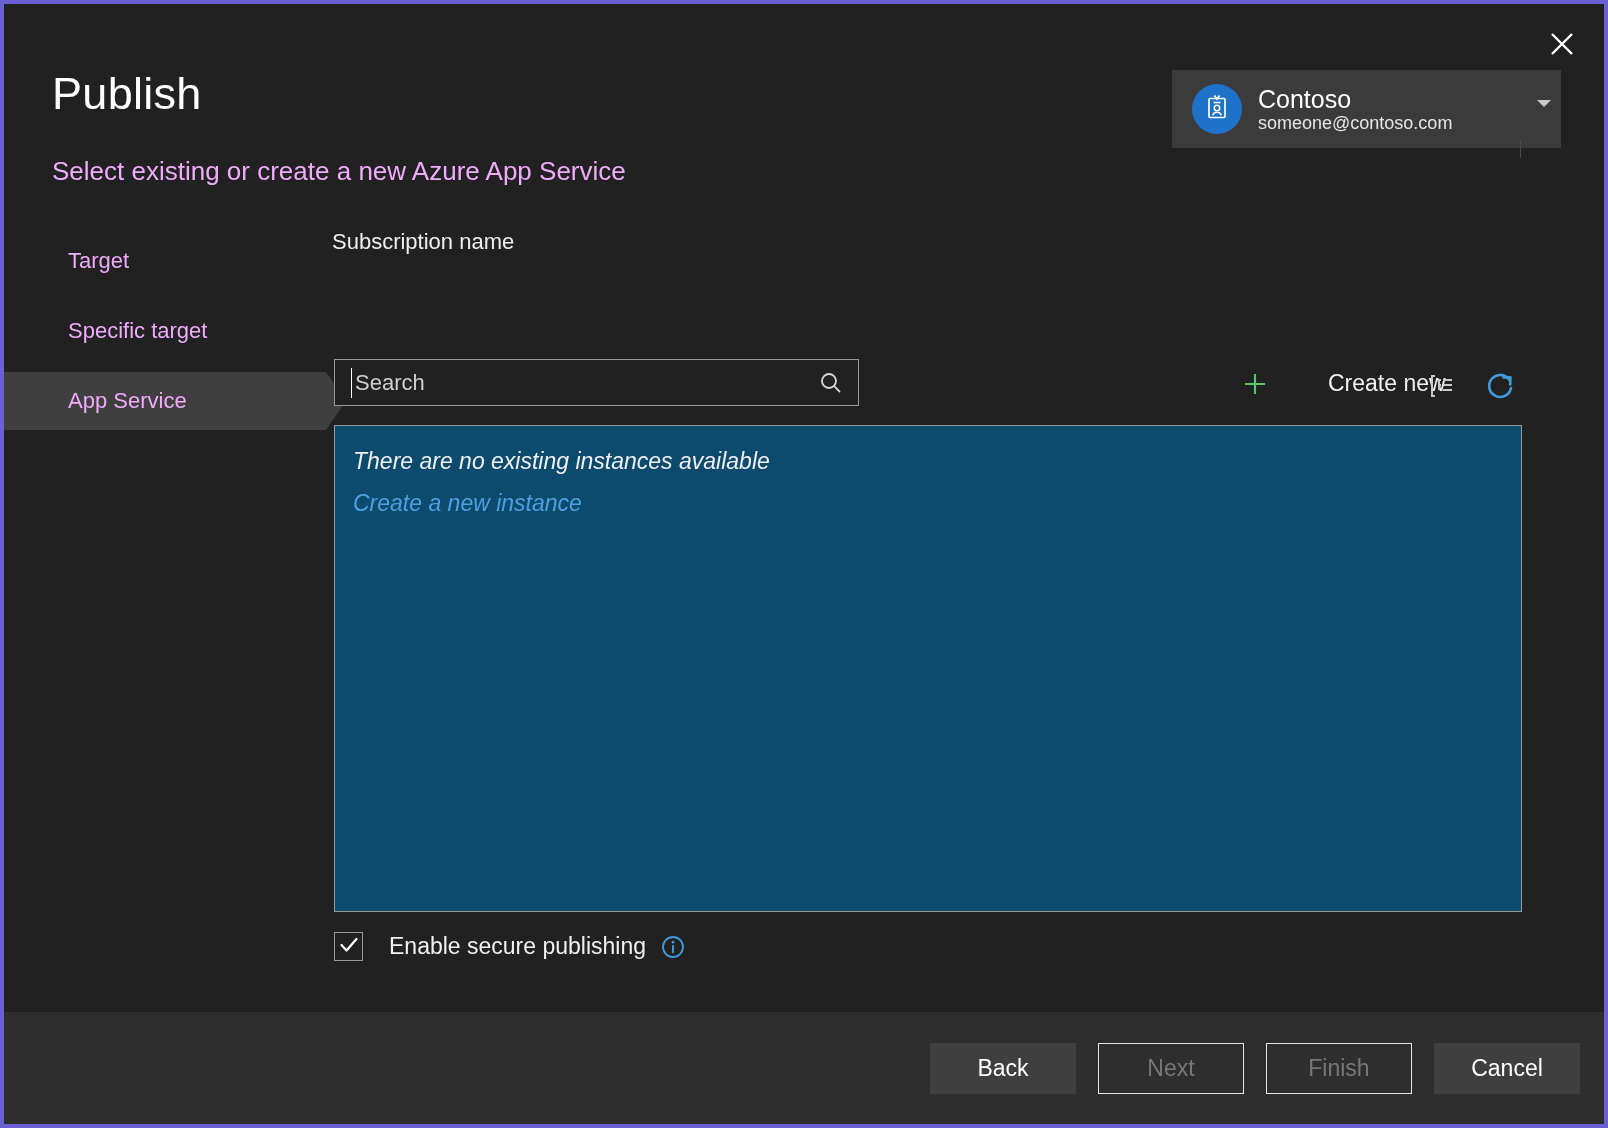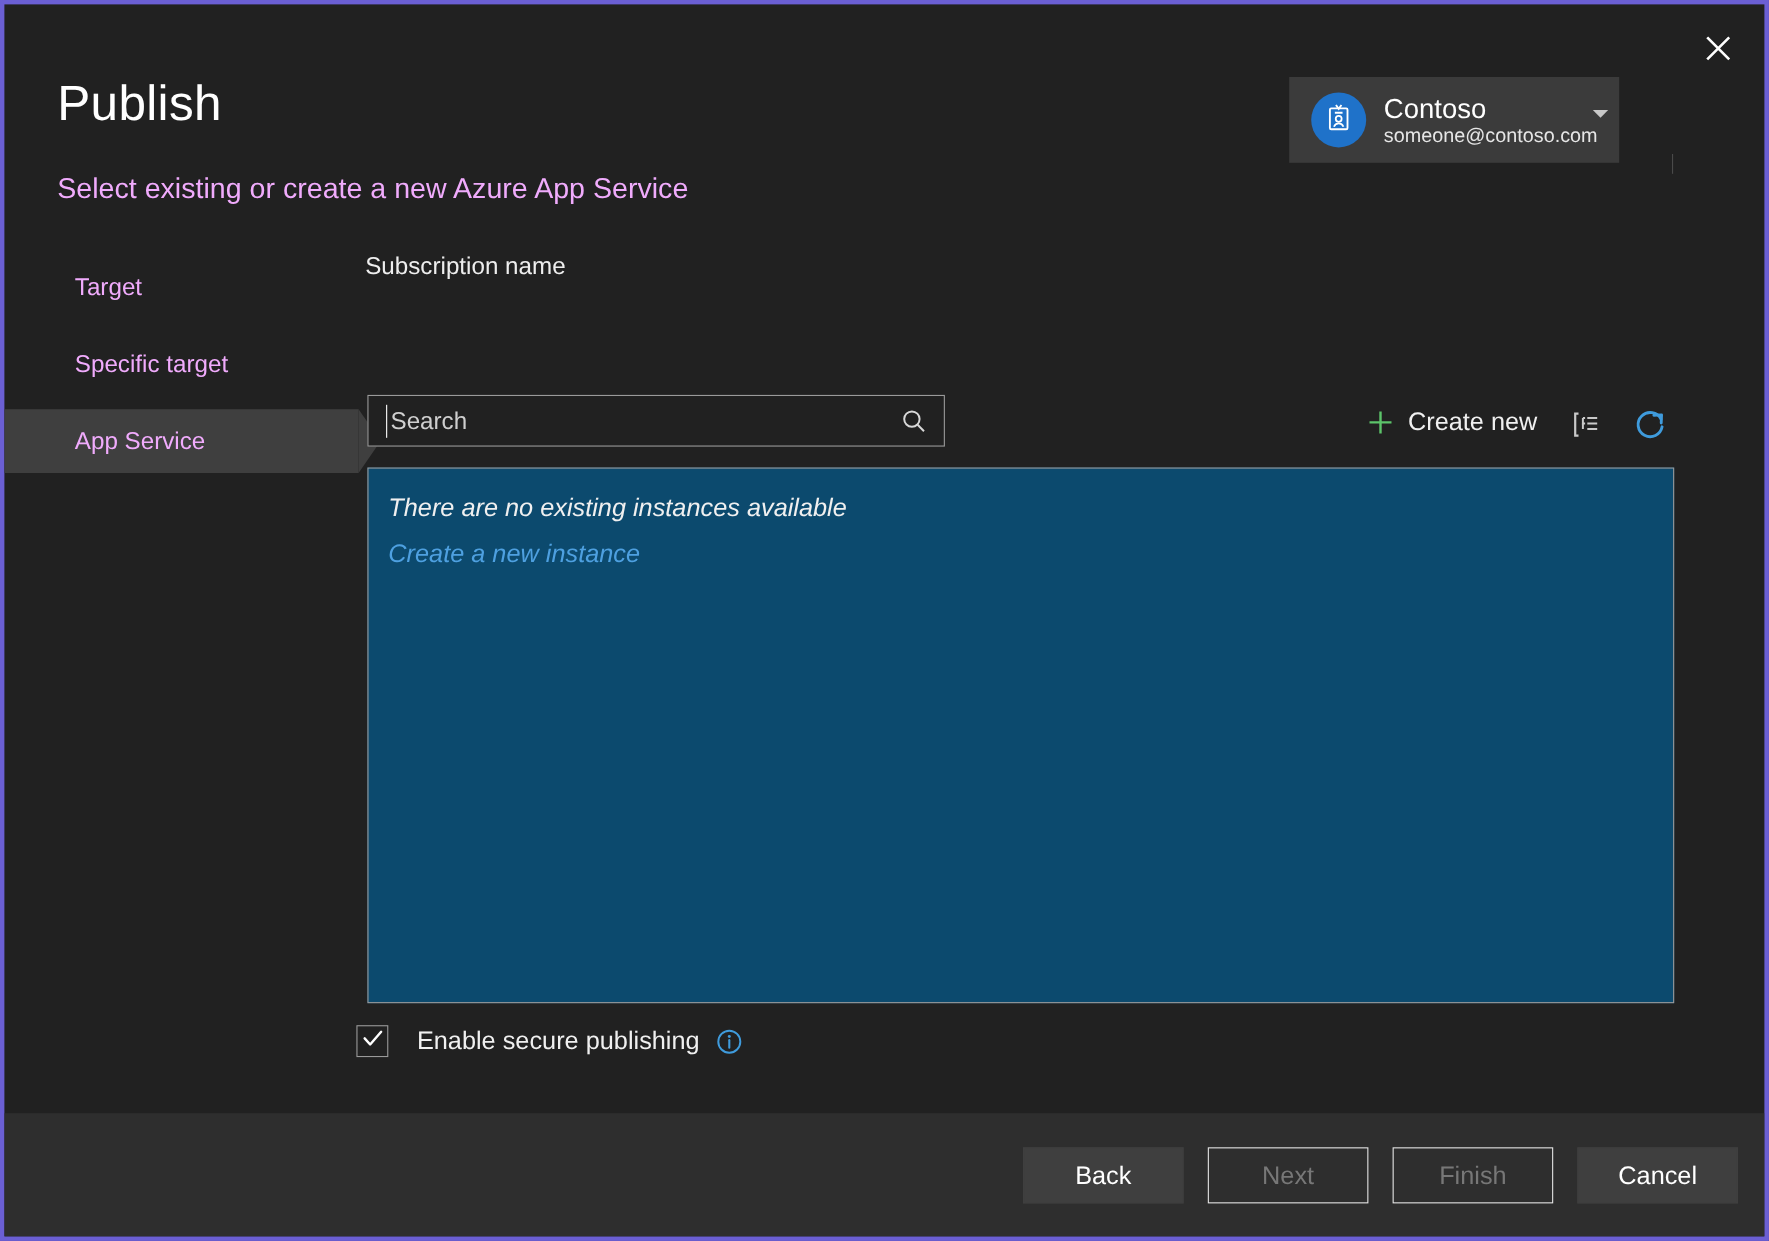--- a/index.html
+++ b/index.html
@@ -49,21 +49,21 @@
     left: 48px; top: 152px;
     font-size: 26px;
     font-weight: 400;
     color: #f0abfc;
   }
 
   
   .account-box {
     position: absolute;
     left: 1168px; top: 66px;
-    width: 300px; height: 78px;
+    width: 389px; height: 78px;
     background: #3b3b3b;
     display: flex;
     align-items: center;
     padding-left: 20px;
     cursor: pointer;
   }
   .account-avatar {
     width: 50px; height: 50px;
     border-radius: 50%;
     background: #1f72c9;
@@ -173,20 +173,21 @@
   }
   .search-input::placeholder { color: #cfcfcf; opacity: 1; }
   .search-icon { margin-right: 14px; display: flex; cursor: pointer; }
 
   
   .create-new {
     position: absolute;
     left: 1238px; top: 366px;
     display: flex; align-items: center;
     cursor: pointer;
+    gap: 48px;
   }
   .plus-icon { margin-right: 12px; display: flex; }
   .create-new-label { font-size: 23px; font-weight: 300; color: #f0f0f0; }
   .group-icon {
     position: absolute;
     left: 1424px; top: 368px;
     cursor: pointer;
   }
   .refresh-icon {
     position: absolute;
@@ -216,21 +217,21 @@
     font-size: 23px;
     font-weight: 300;
     color: #4ea0e0;
     text-decoration: none;
     cursor: pointer;
   }
 
   
   .checkbox-row {
     position: absolute;
-    left: 320px; top: 928px;
+    left: 330px; top: 928px;
     display: flex; align-items: center;
   }
   .checkbox {
     width: 29px; height: 29px;
     border: 1px solid #9a9a9a;
     background: #212121;
     display: flex; align-items: center; justify-content: center;
     cursor: pointer;
     flex: 0 0 auto;
   }

